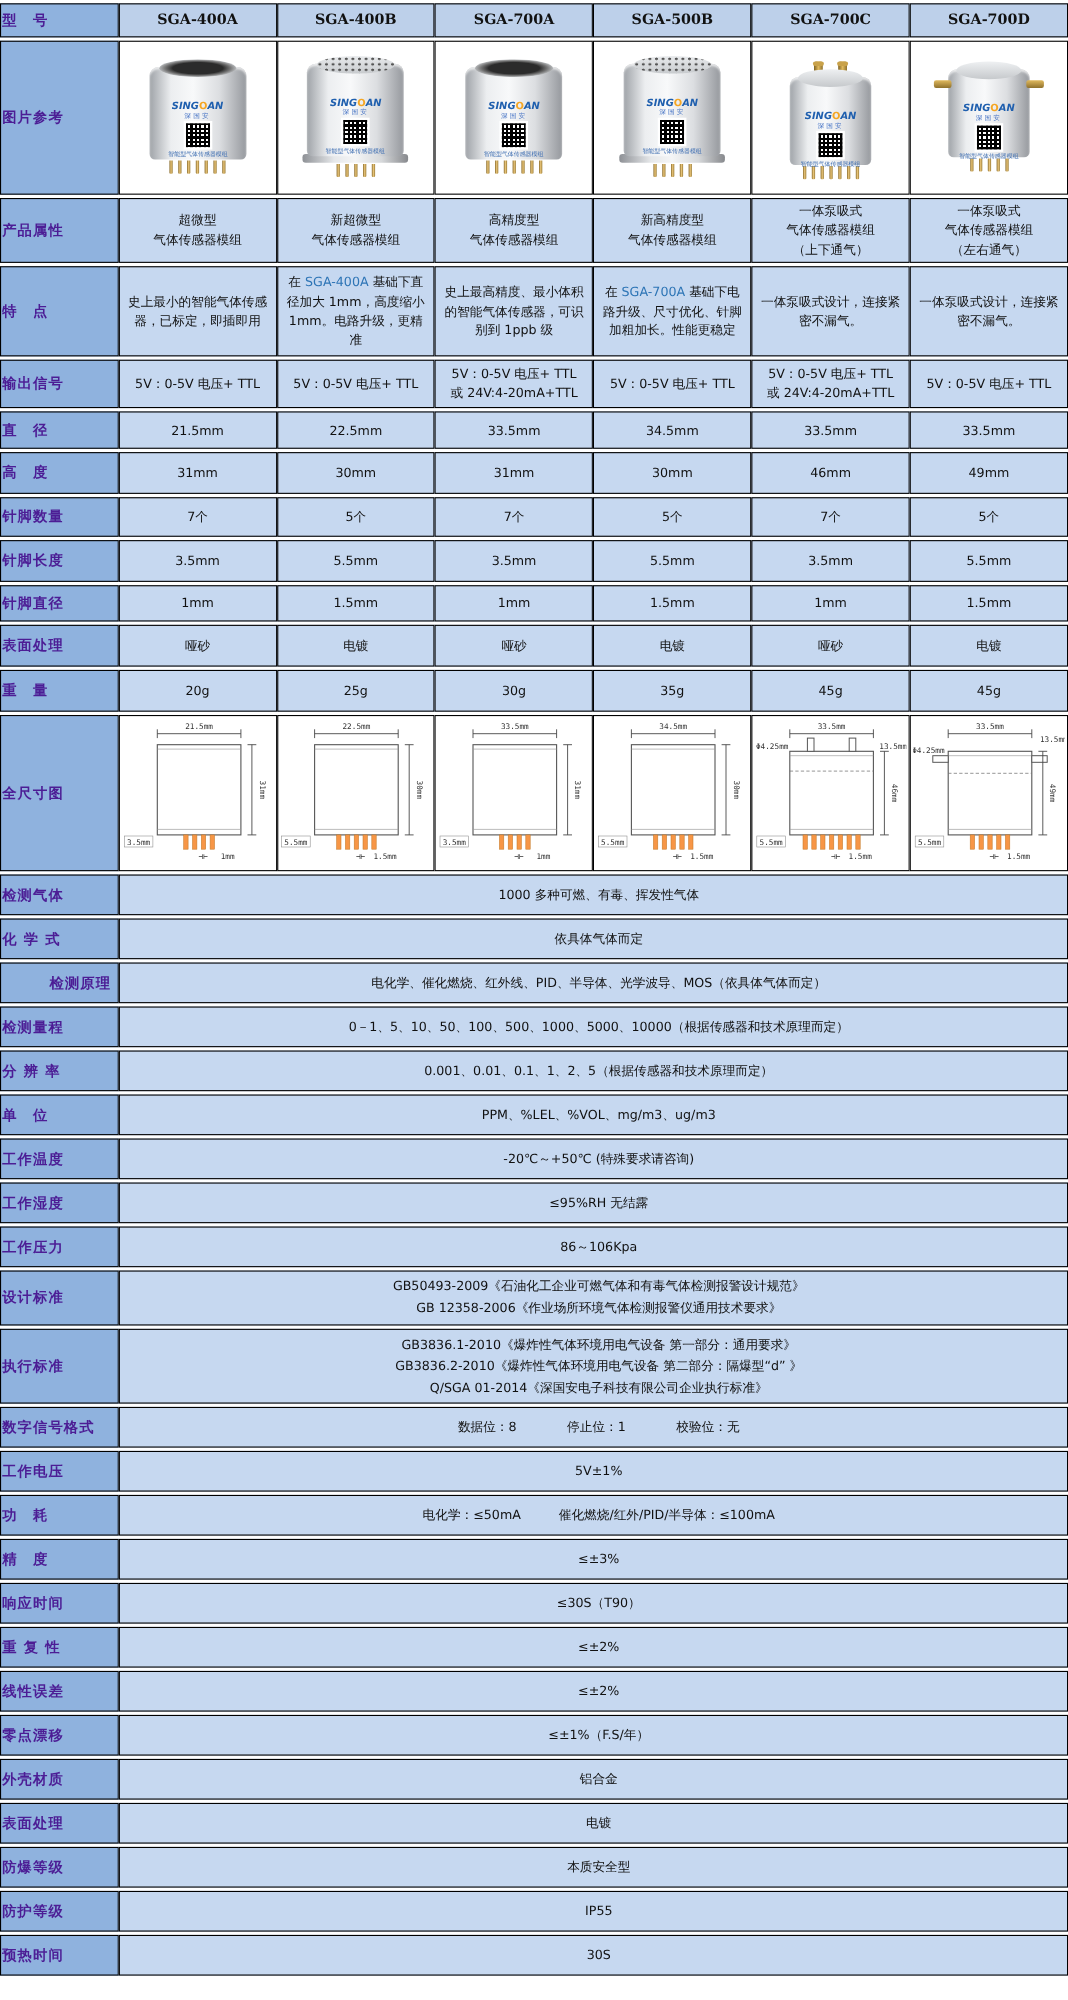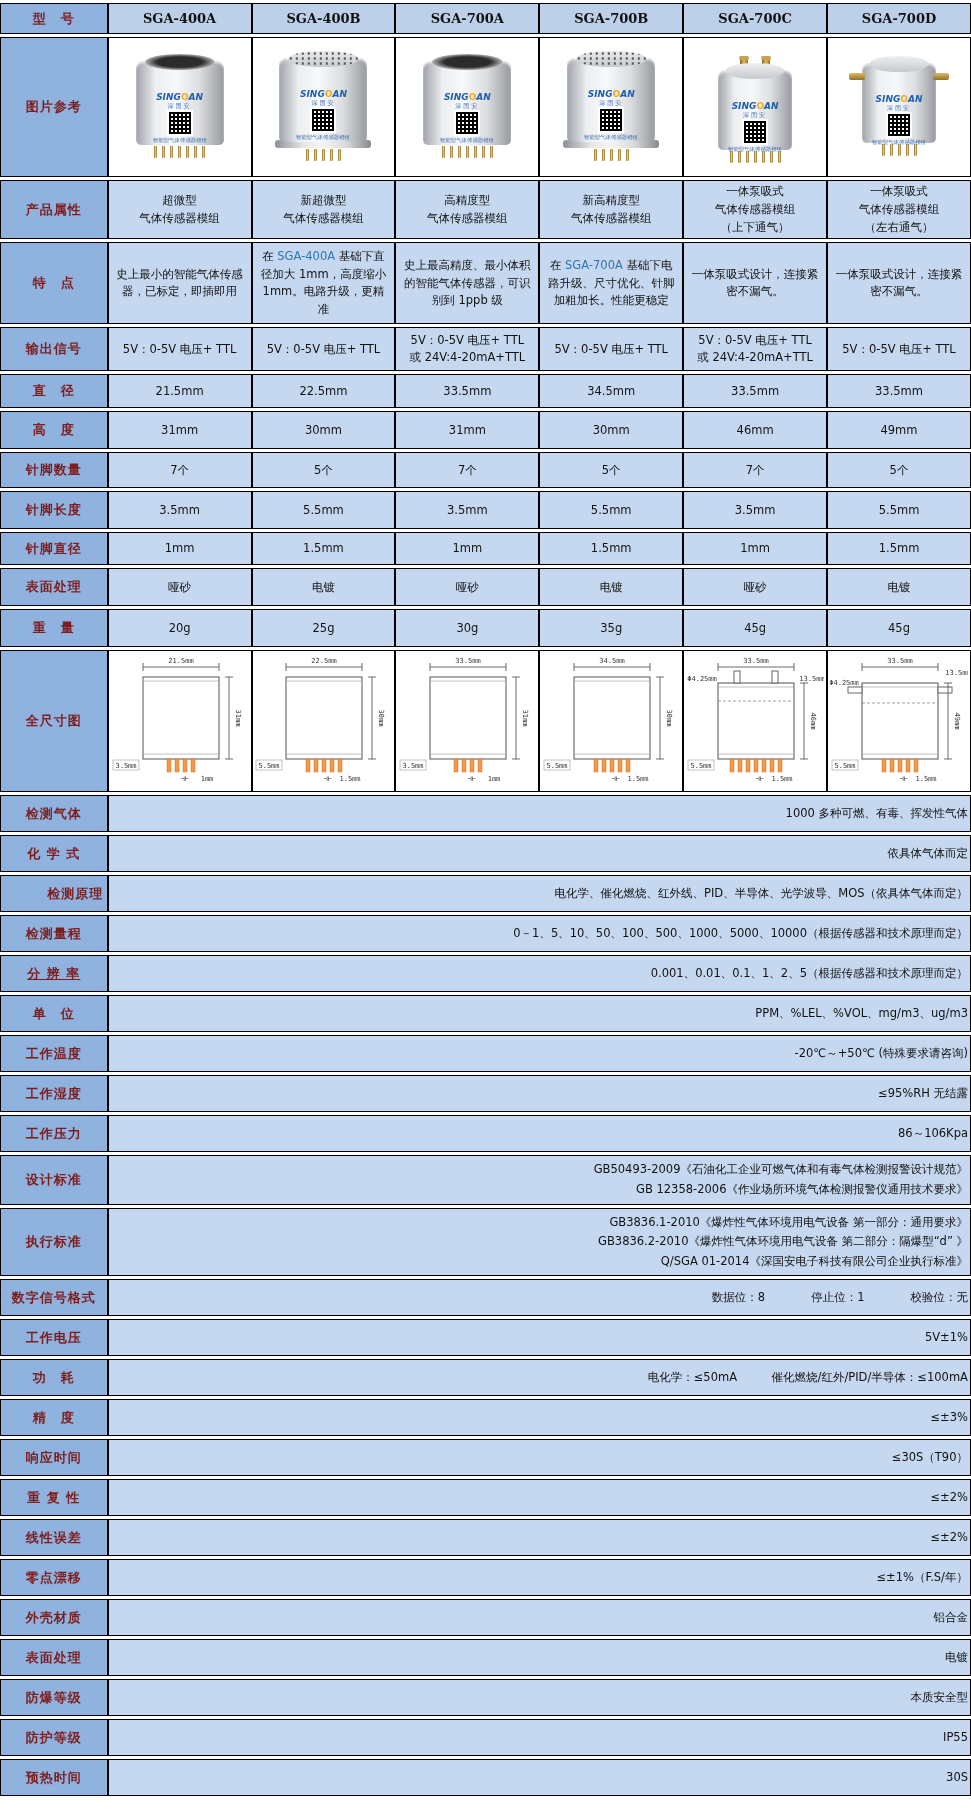--- a/index.html
+++ b/index.html
@@ -1,27 +1,27 @@
 <!DOCTYPE html>
 <html><head>
 <meta charset="utf-8">
 <style>
   html,body{margin:0;padding:0;background:#fff;}
   body{width:971px;font-family:"DejaVu Sans","Liberation Sans",sans-serif;color:#111;}
   table.spec{border-collapse:separate;border-spacing:0 3px;width:971px;table-layout:fixed;}
   td{border:1px solid #000;overflow:hidden;vertical-align:middle;}
   col.c-label{width:107px;}
   col.c-model{width:143px;}
-  .label-cell{background:#8FB2DE;font-weight:bold;text-align:center;font-size:13px;
-              white-space:pre;letter-spacing:1px;color:#7f1d1d;}
+  .label-cell{background:#8FB2DE;font-weight:bold;text-align:left;font-size:13px;
+              white-space:pre;letter-spacing:1px;color:#4c1d95;}
   .model-cell{background:#BDD0EA;font-weight:bold;text-align:center;font-size:13px;
               font-family:"DejaVu Serif","Liberation Serif",serif;}
   .data-cell{background:#C6D8F0;text-align:center;font-size:11.5px;line-height:1.55;
              white-space:pre-line;padding:2px 5px;}
-  .full-cell{background:#C6D8F0;text-align:right;font-size:11.5px;line-height:1.7;
+  .full-cell{background:#C6D8F0;text-align:center;font-size:11.5px;line-height:1.7;
              white-space:pre-line;padding:4px 2px 4px 12px;}
   .photo-cell,.diagram-cell{background:#fff;text-align:center;vertical-align:middle;}
   .hl{color:#2E75B6;}
 
   
   .sensor{display:inline-block;position:relative;margin-top:4px;}
   .s-wrap{position:relative;display:flex;flex-direction:column;align-items:center;}
   .s-body{position:relative;width:88px;height:84px;border-radius:8px 8px 5px 5px;
           background:linear-gradient(90deg,#9fa3a8,#eceef0 22%,#f8f9fa 45%,#dcdee1 72%,#96999e);
           box-shadow:inset 0 2px 2px rgba(255,255,255,.7);}
@@ -69,21 +69,21 @@
     <col class="c-model">
       <col class="c-model">
       <col class="c-model">
   </colgroup>
   <tbody id="tbody-main">
       <tr style="height: 31px;">
         <td class="label-cell">型　号</td>
         <td class="model-cell">SGA-400A</td>
         <td class="model-cell">SGA-400B</td>
         <td class="model-cell">SGA-700A</td>
-        <td class="model-cell">SGA-700B</td>
+        <td class="model-cell">SGA-500B</td>
         <td class="model-cell">SGA-700C</td>
         <td class="model-cell">SGA-700D</td>
       </tr>
       <tr style="height: 140px;">
         <td class="label-cell">图片参考</td>
         <td class="photo-cell"><div class="sensor"><div class="s-wrap">
               <div class="s-body">
                 <div class="s-top"></div>
                 <div class="s-logo">SING<span class="o">O</span>AN</div>
                 <div class="s-logo-cn">深国安</div>
@@ -460,21 +460,21 @@
       </tr>
       <tr>
         <td class="label-cell" style="height: 33px; padding-left: 44px;">检测原理</td>
         <td class="full-cell" colspan="6">电化学、催化燃烧、红外线、PID、半导体、光学波导、MOS（依具体气体而定）</td>
       </tr>
       <tr>
         <td class="label-cell" style="height: 33px;">检测量程</td>
         <td class="full-cell" colspan="6">0－1、5、10、50、100、500、1000、5000、10000（根据传感器和技术原理而定）</td>
       </tr>
       <tr>
-        <td class="label-cell" style="height: 33px; text-decoration: underline;">分 辨 率</td>
+        <td class="label-cell" style="height: 33px;">分 辨 率</td>
         <td class="full-cell" colspan="6">0.001、0.01、0.1、1、2、5（根据传感器和技术原理而定）</td>
       </tr>
       <tr>
         <td class="label-cell" style="height: 33px;">单　位</td>
         <td class="full-cell" colspan="6">PPM、%LEL、%VOL、mg/m3、ug/m3</td>
       </tr>
       <tr>
         <td class="label-cell" style="height: 33px;">工作温度</td>
         <td class="full-cell" colspan="6">-20℃～+50℃ (特殊要求请咨询)</td>
       </tr>

